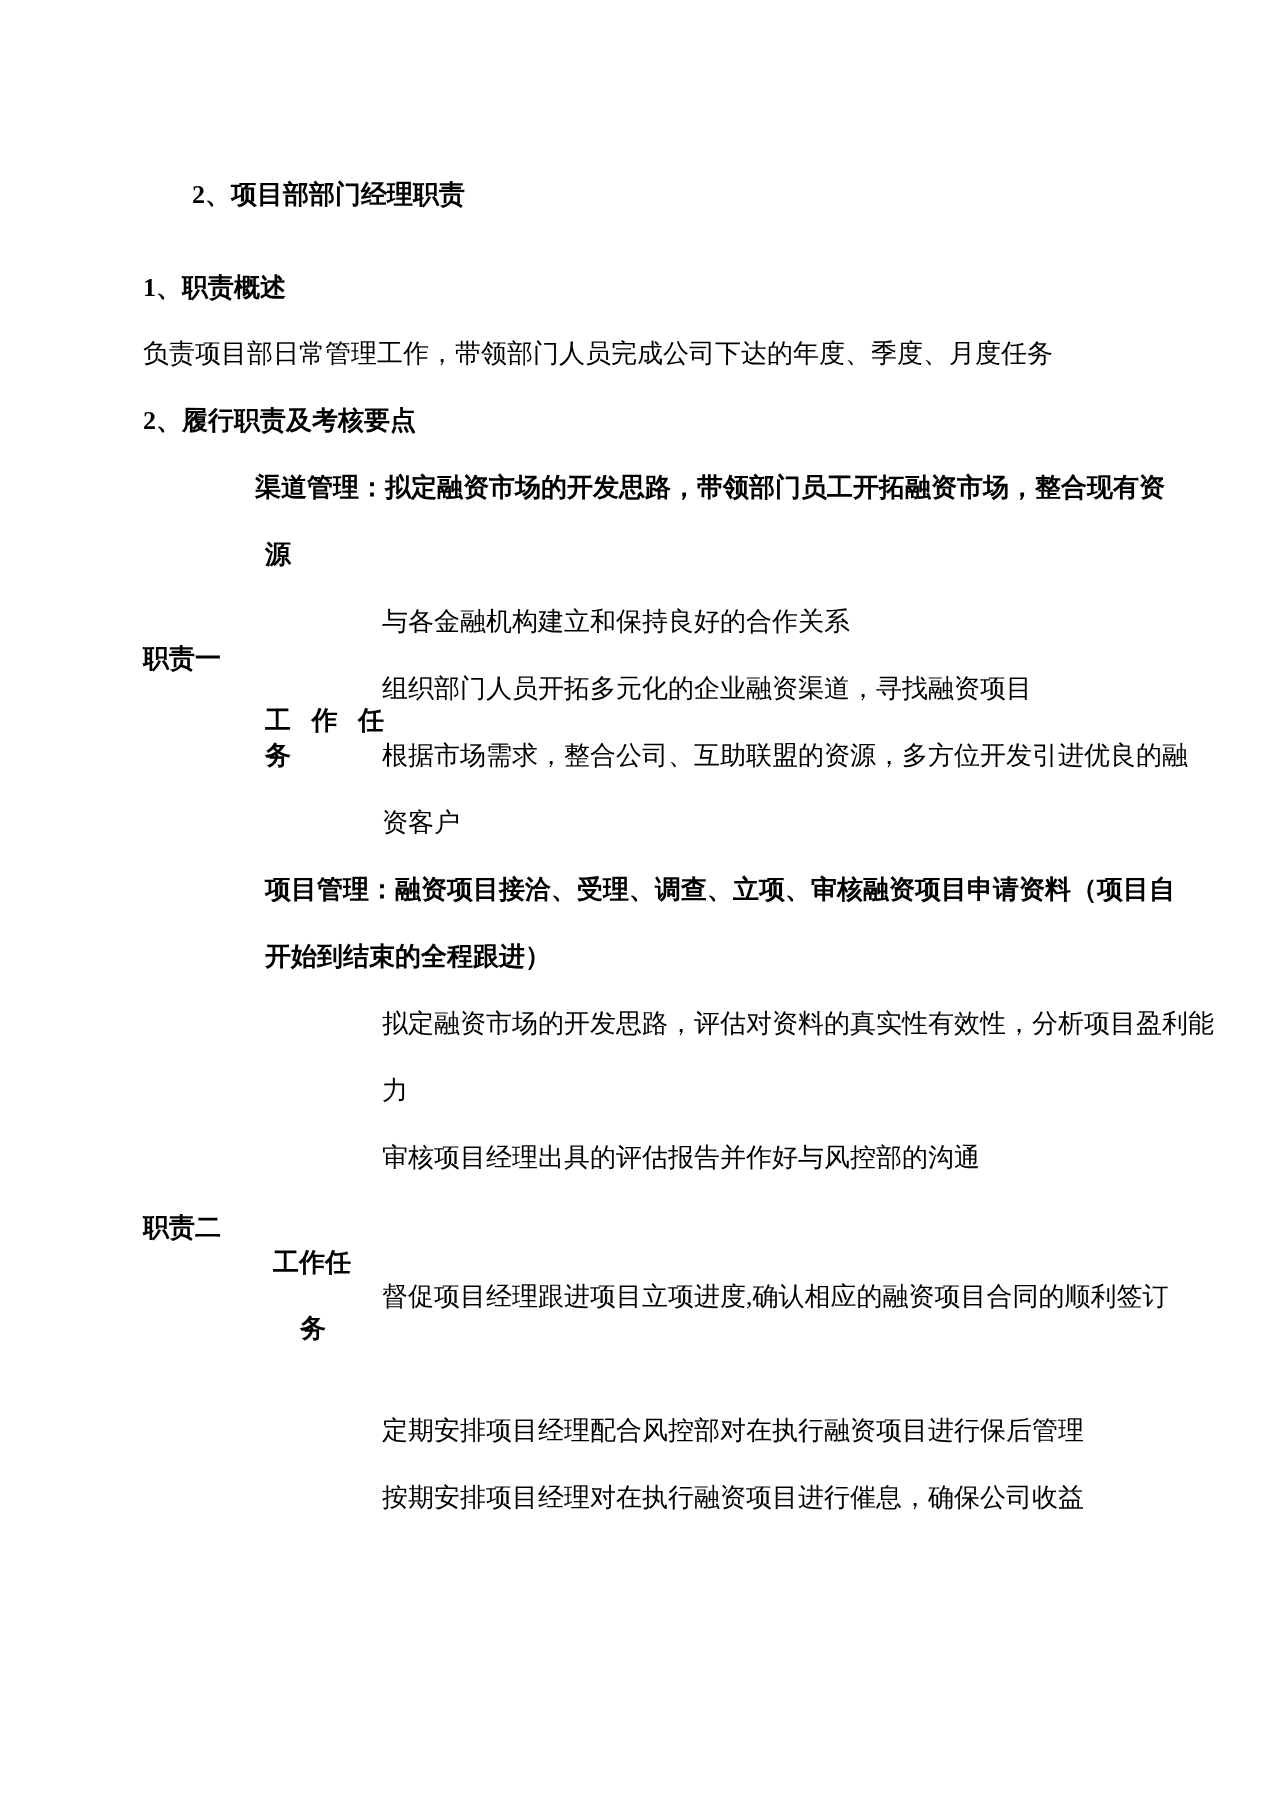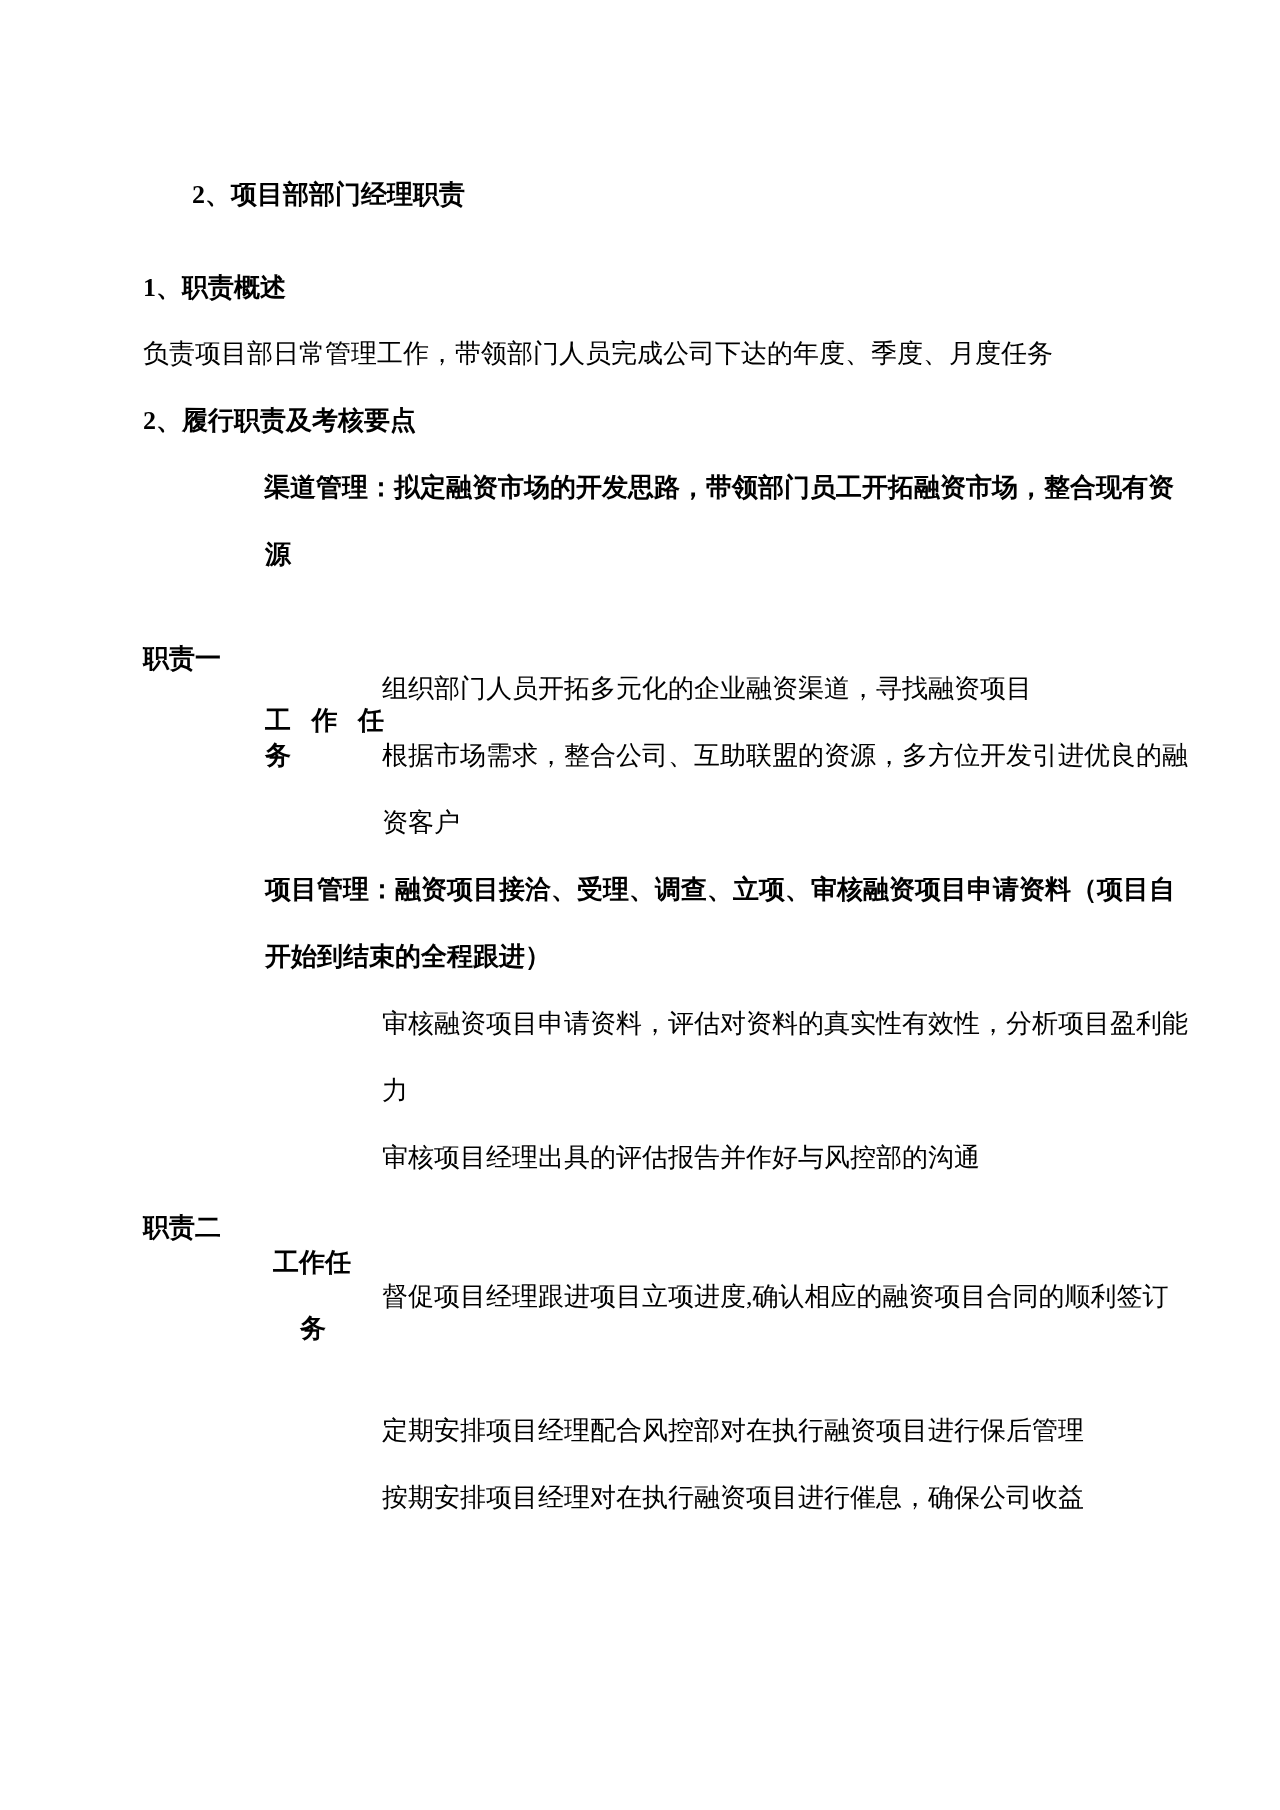--- a/index.html
+++ b/index.html
@@ -36,37 +36,38 @@
 
 <div class="page">
 
   <div class="ln b" style="top:180px;left:192px">2、项目部部门经理职责</div>
 
   <div class="ln b" style="top:273px;left:143px">1、职责概述</div>
   <div class="ln" style="top:339px;left:143px">负责项目部日常管理工作，带领部门人员完成公司下达的年度、季度、月度任务</div>
 
   <div class="ln b" style="top:406px;left:143px">2、履行职责及考核要点</div>
 
-  <div class="ln b" style="top:473px;left:264px">渠道管理：拟定融资市场的开发思路，带领部门员工开拓融资市场，整合现有资</div>
+  <div class="ln b" style="top:473px;left:255px">渠道管理：拟定融资市场的开发思路，带领部门员工开拓融资市场，整合现有资</div>
   <div class="ln b" style="top:540px;left:265px">源</div>
 
+  <div class="ln" style="top:607px;left:382px">与各金融机构建立和保持良好的合作关系</div>
 
   <div class="ln b" style="top:644px;left:143px">职责一</div>
 
   <div class="ln b sp" style="top:674px;left:265px">工 作 任</div>
   <div class="ln" style="top:674px;left:382px">组织部门人员开拓多元化的企业融资渠道，寻找融资项目</div>
 
   <div class="ln b" style="top:741px;left:265px">务</div>
   <div class="ln" style="top:741px;left:382px">根据市场需求，整合公司、互助联盟的资源，多方位开发引进优良的融</div>
   <div class="ln" style="top:808px;left:382px">资客户</div>
 
   <div class="ln b" style="top:875px;left:265px">项目管理：融资项目接洽、受理、调查、立项、审核融资项目申请资料（项目自</div>
   <div class="ln b" style="top:942px;left:265px">开始到结束的全程跟进）</div>
 
-  <div class="ln" style="top:1009px;left:382px">审核融资项目申请资料，评估对资料的真实性有效性，分析项目盈利能</div>
+  <div class="ln" style="top:1009px;left:382px">拟定融资市场的开发思路，评估对资料的真实性有效性，分析项目盈利能</div>
   <div class="ln" style="top:1076px;left:382px">力</div>
   <div class="ln" style="top:1143px;left:382px">审核项目经理出具的评估报告并作好与风控部的沟通</div>
 
   <div class="ln b" style="top:1213px;left:143px">职责二</div>
 
   <div class="ln b" style="top:1248px;left:273px">工作任</div>
 
   <div class="ln" style="top:1282px;left:382px">督促项目经理跟进项目立项进度,确认相应的融资项目合同的顺利签订</div>
 
   <div class="ln b" style="top:1314px;left:300px">务</div>

